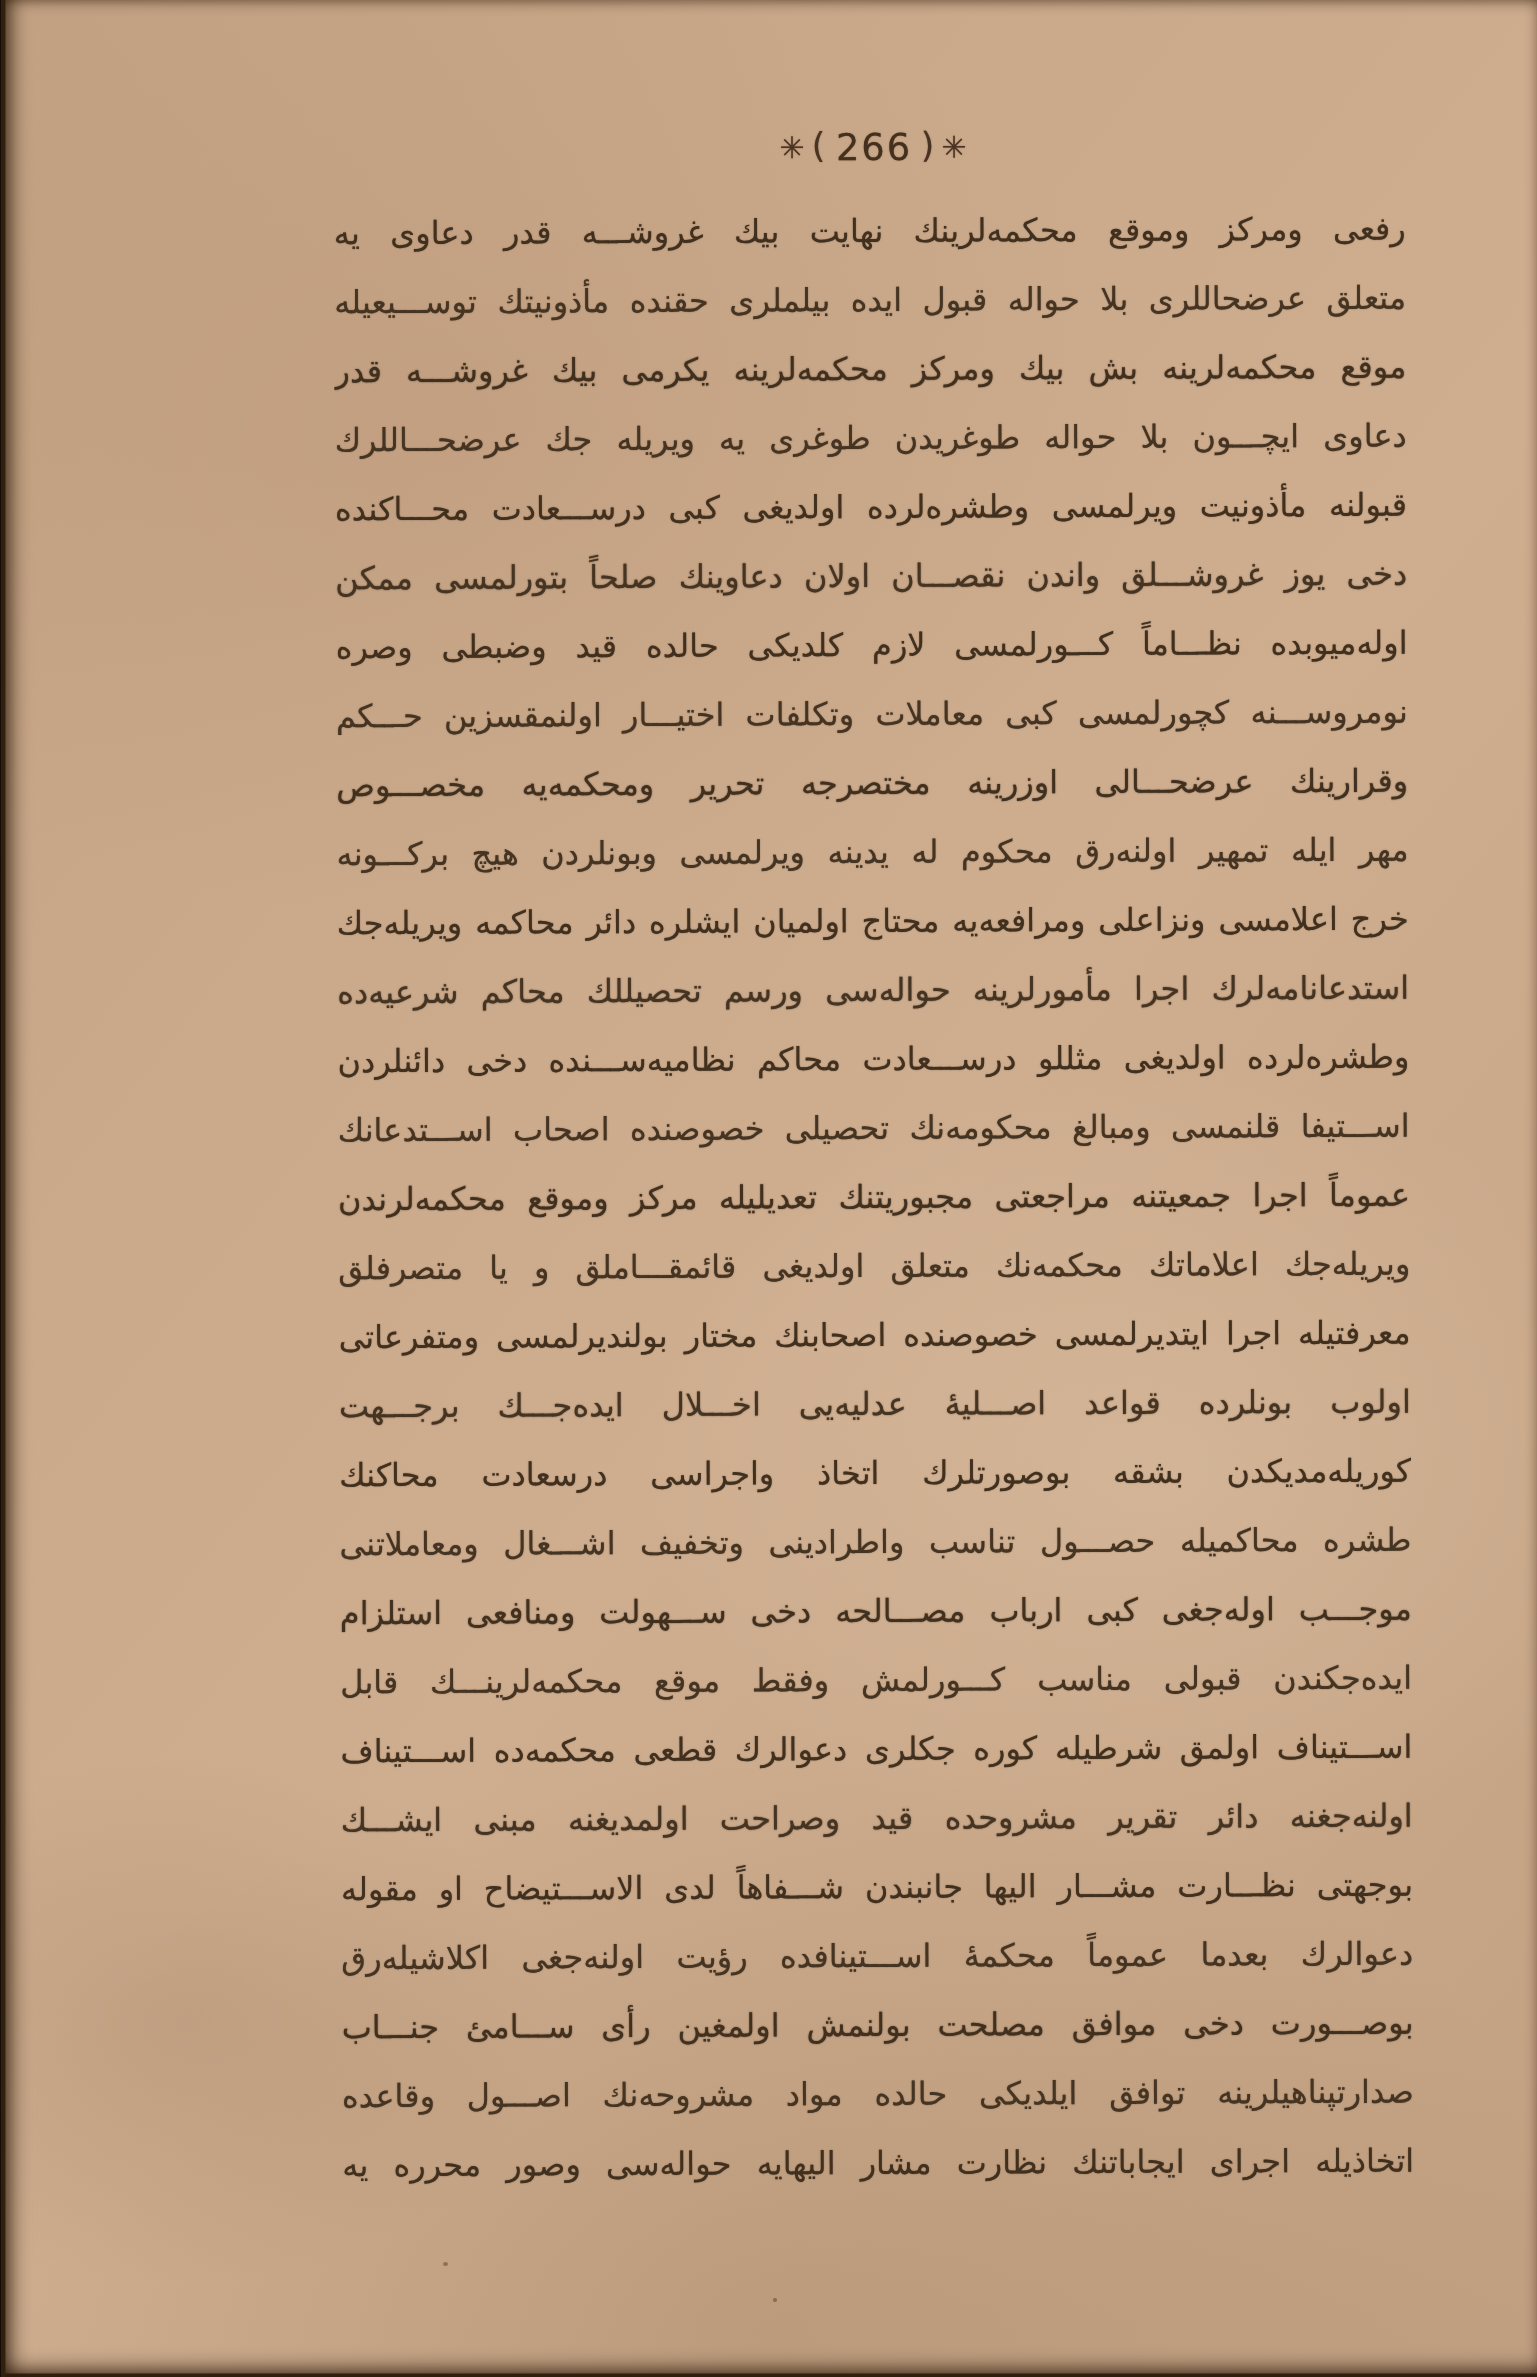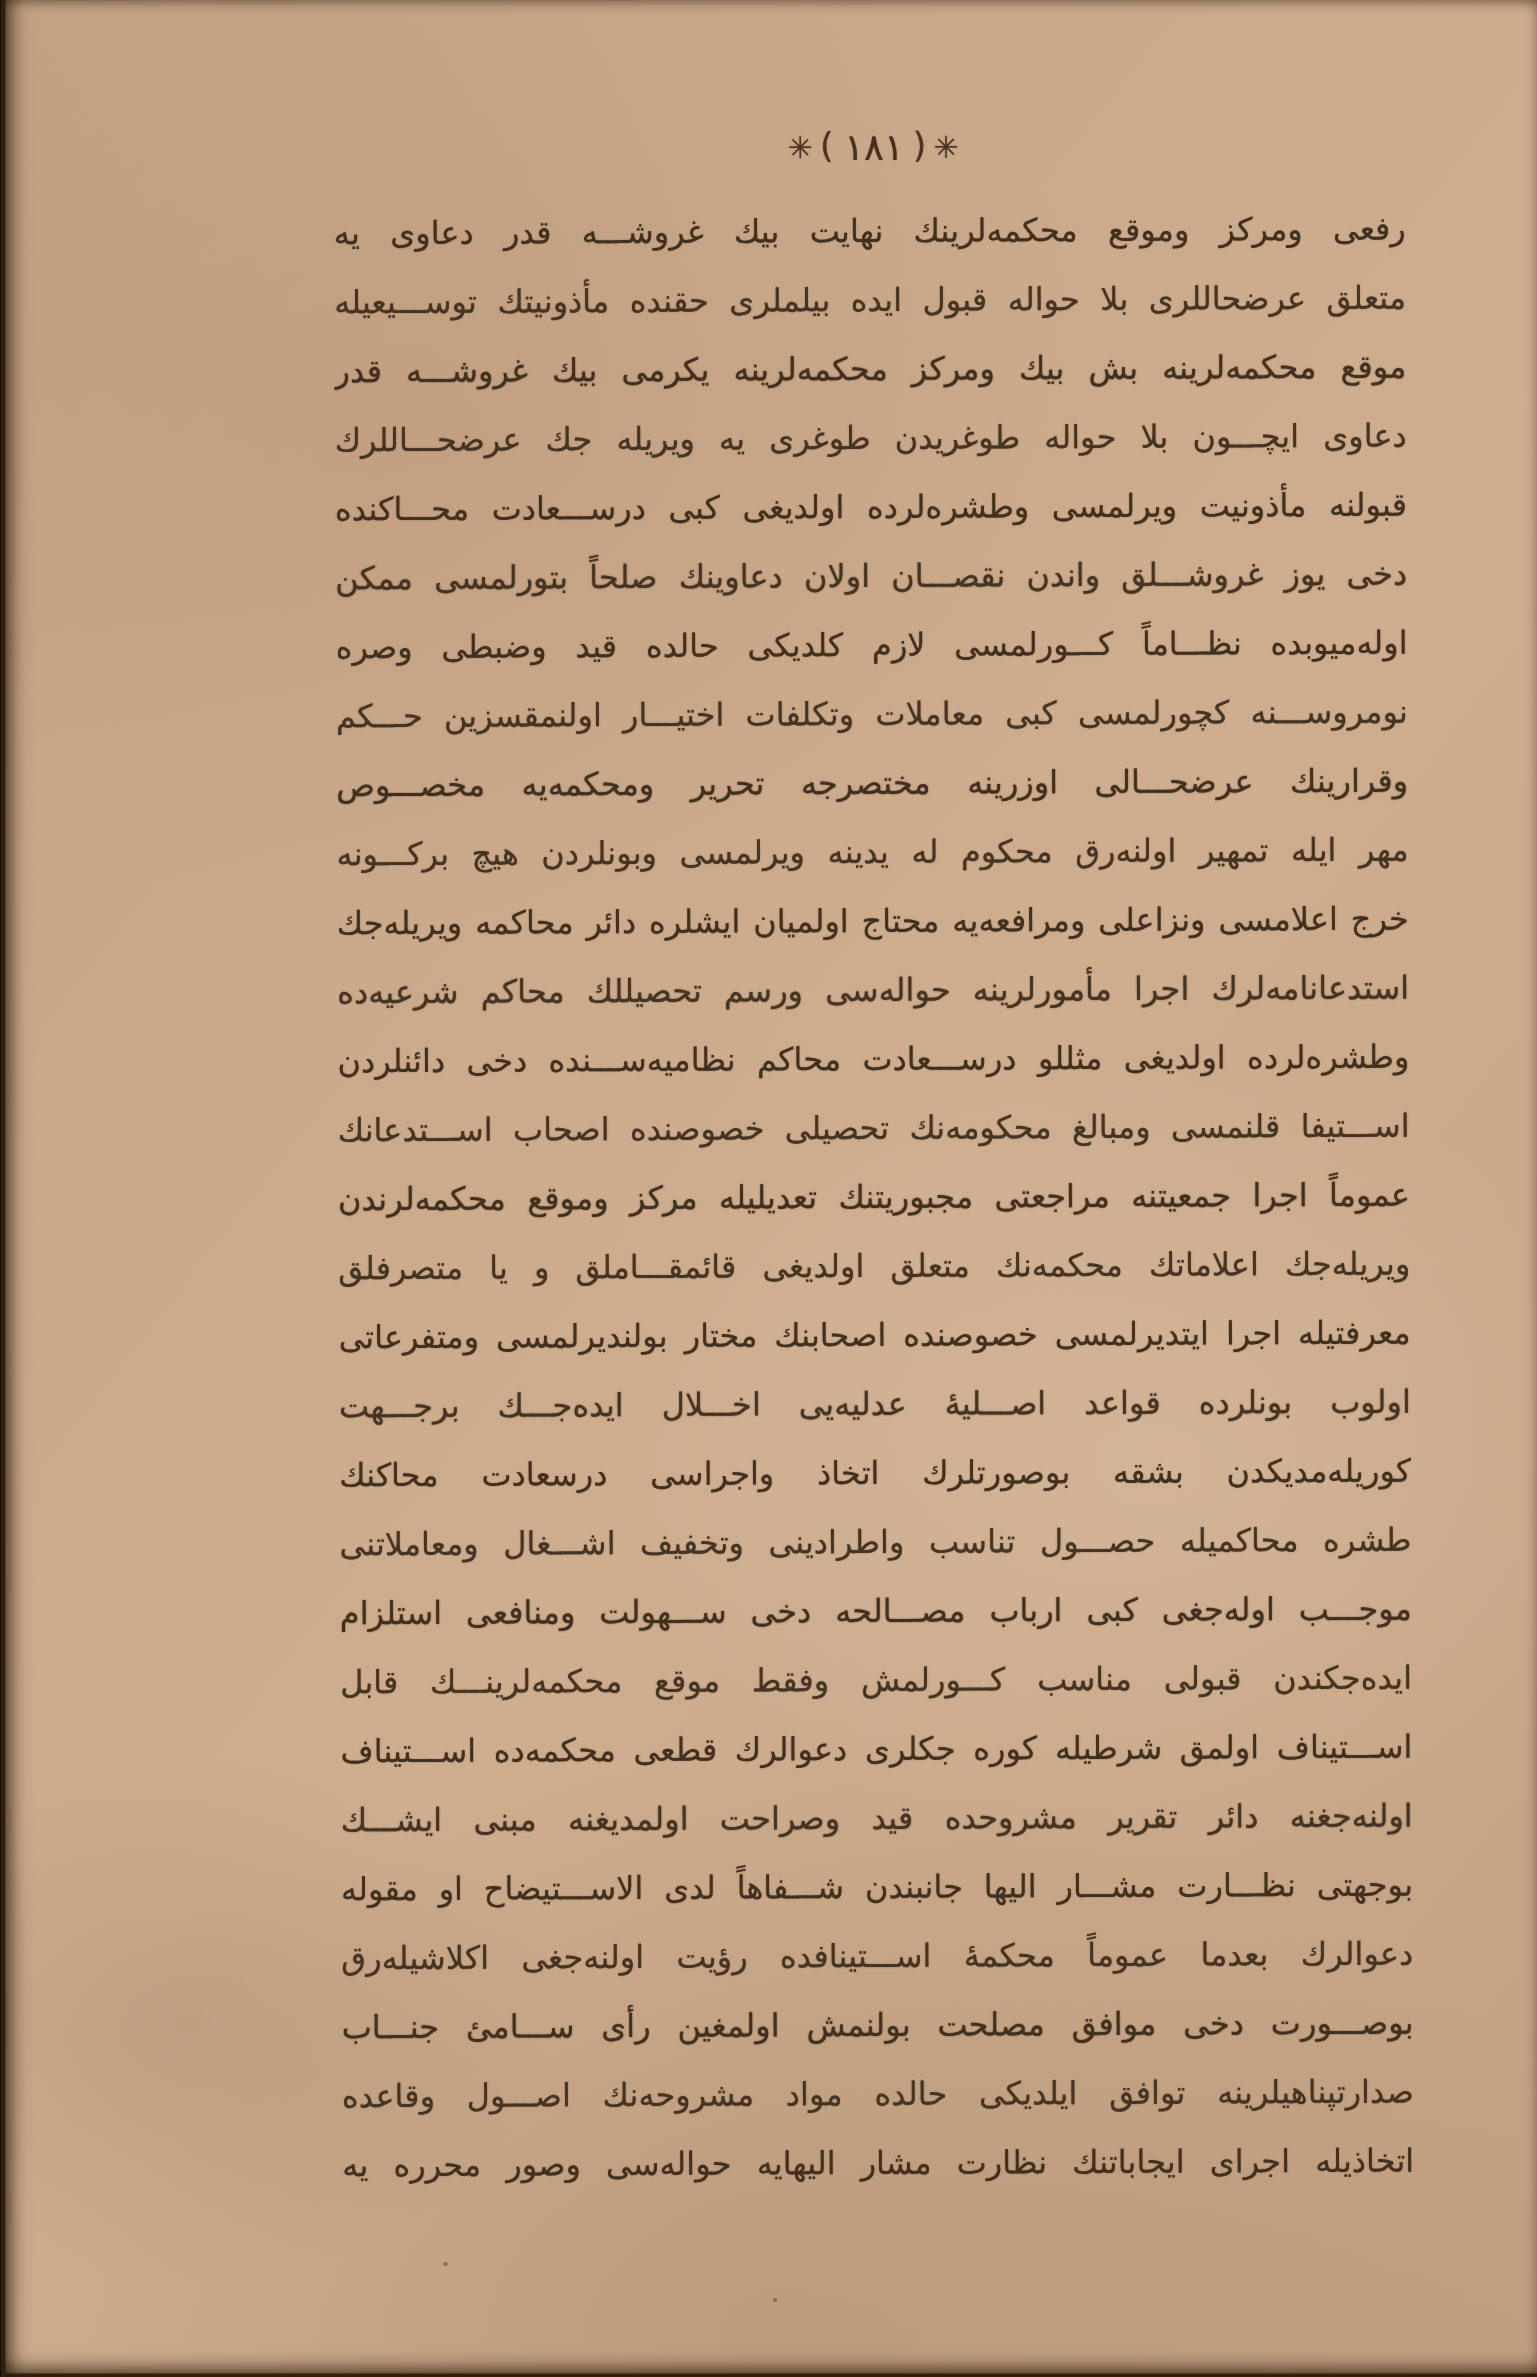--- a/index.html
+++ b/index.html
@@ -85,21 +85,21 @@
   }
   .speck.s1 { left: 442px; top: 2262px; width: 5.3px; height: 4.4px; }
   .speck.s2 { left: 772px; top: 2298px; width: 3.5px; height: 3.5px; }
 </style>
 </head>
 <body>
 
 <div class="page">
 
   <div class="header">
-    <span class="orn">✳</span><span class="curve">(</span><span class="pagenum">١٨١</span><span class="curve">)</span><span class="orn">✳</span>
+    <span class="orn">✳</span><span class="curve">(</span><span class="pagenum">266</span><span class="curve">)</span><span class="orn">✳</span>
   </div>
 
   <div class="text-block">
       <div class="line">رفعى ومركز وموقع محكمه‌لرينك نهايت بيك غروشـــه قدر دعاوى يه</div>
       <div class="line">متعلق عرضحاللرى بلا حواله قبول ايده بيلملرى حقنده مأذونيتك توســـيعيله</div>
       <div class="line">موقع محكمه‌لرينه بش بيك ومركز محكمه‌لرينه يكرمى بيك غروشـــه قدر</div>
       <div class="line">دعاوى ايچـــون بلا حواله طوغريدن طوغرى يه ويريله جك عرضحـــاللرك</div>
       <div class="line">قبولنه مأذونيت ويرلمسى وطشره‌لرده اولديغى كبى درســـعادت محـــاكنده</div>
       <div class="line">دخى يوز غروشـــلق واندن نقصـــان اولان دعاوينك صلحاً بتورلمسى ممكن</div>
       <div class="line">اوله‌ميوبده نظـــاماً كـــورلمسى لازم كلديكى حالده قيد وضبطى وصره</div>

